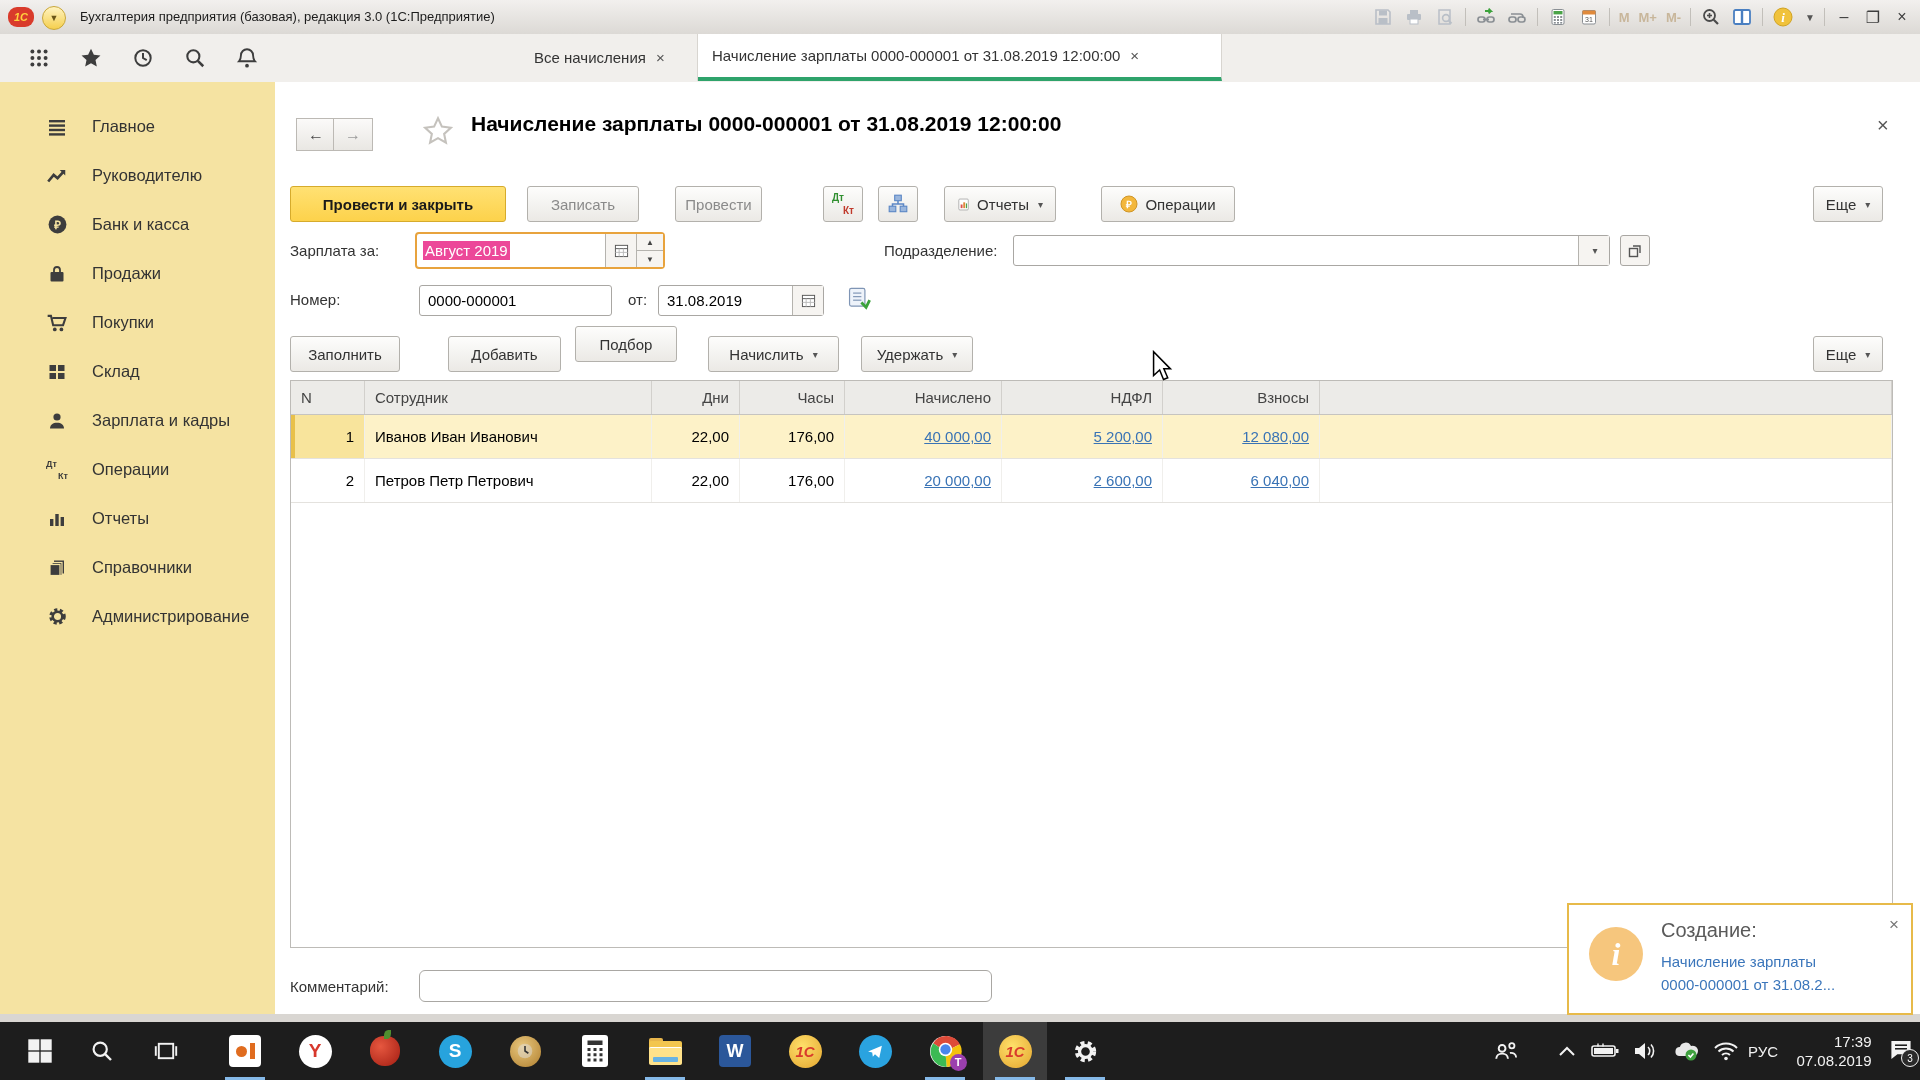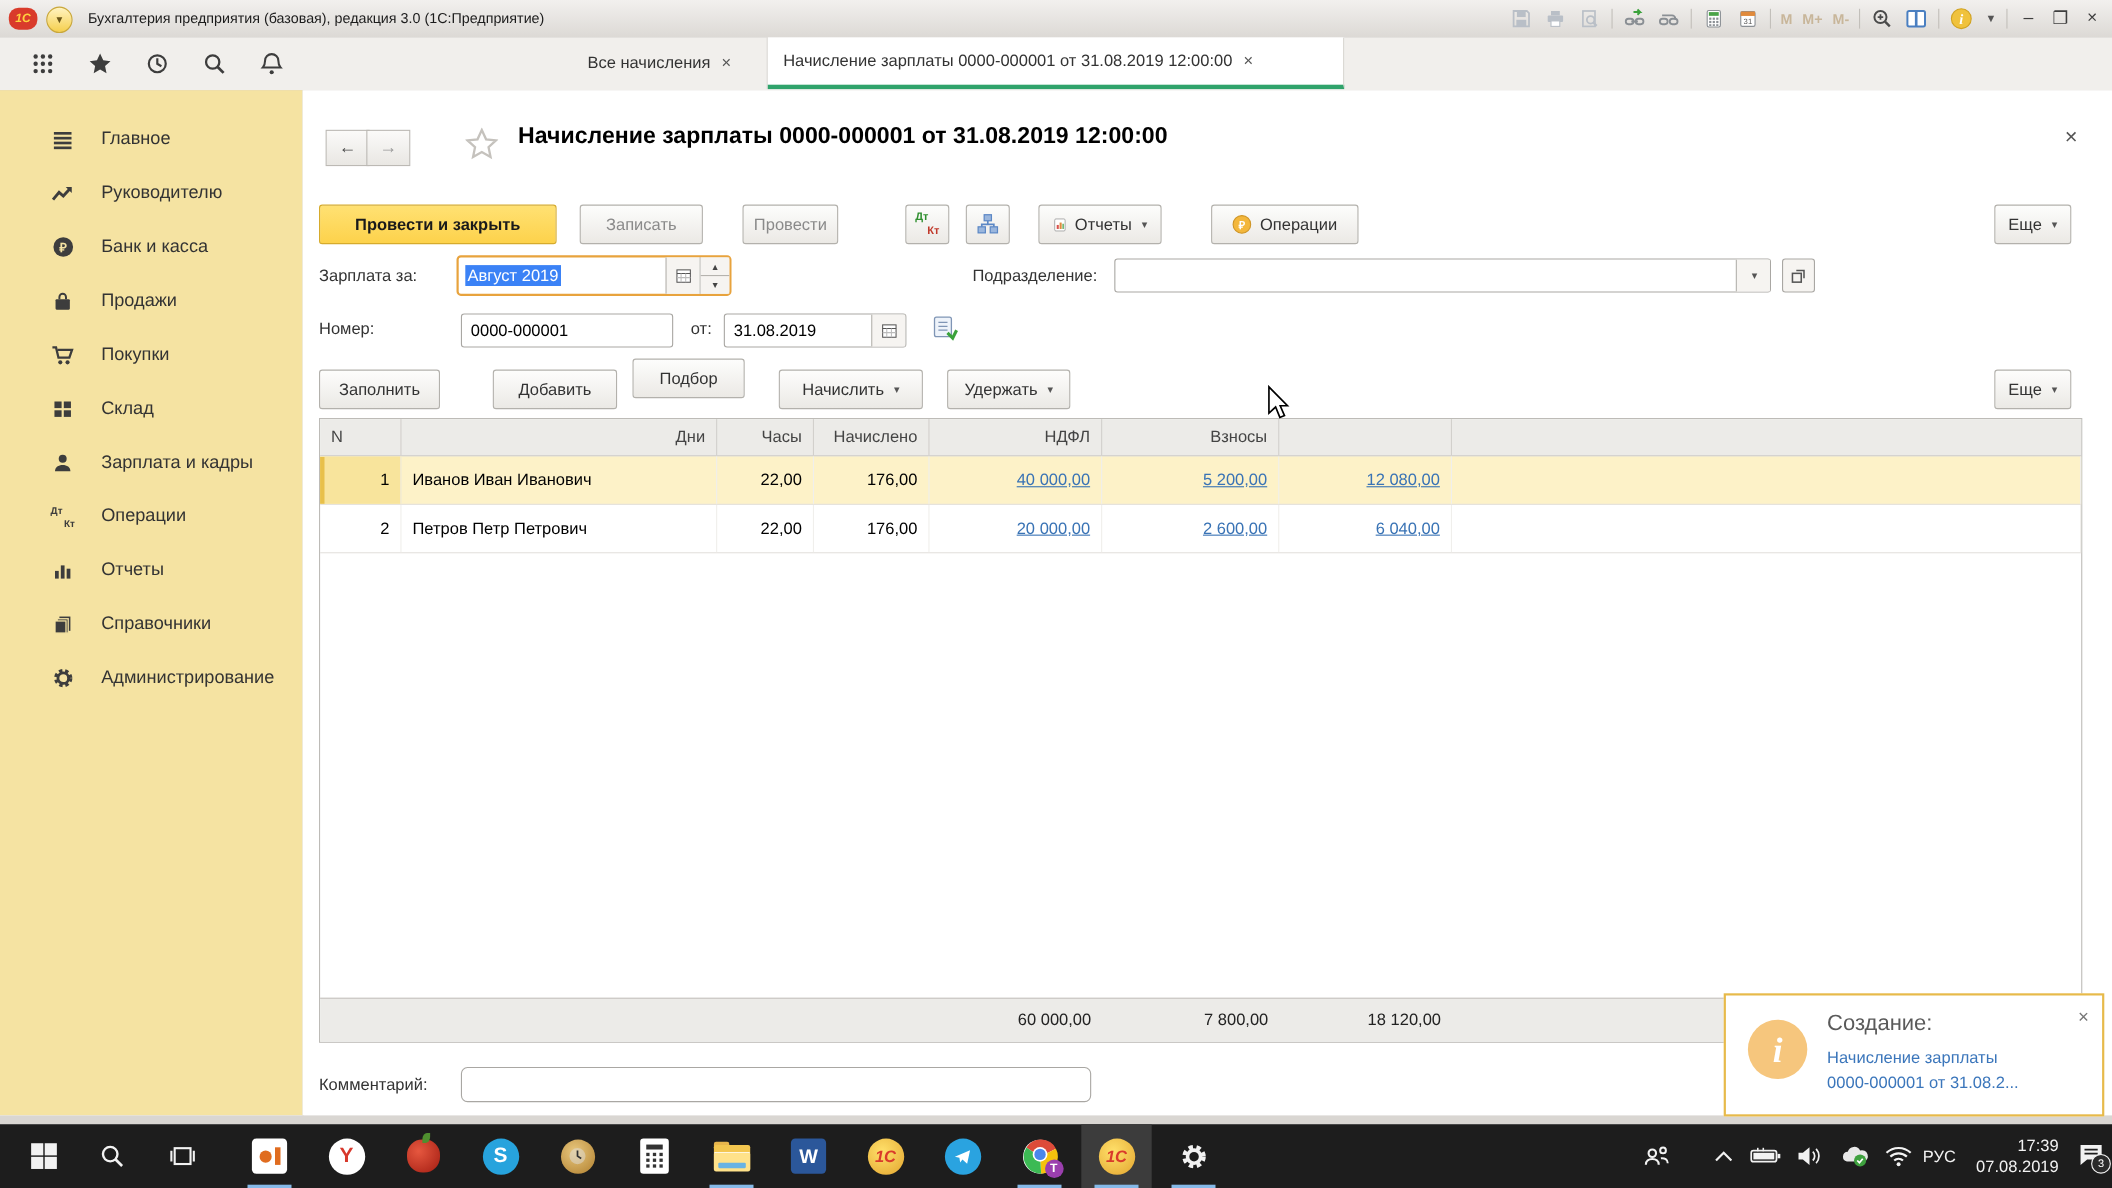--- a/index.html
+++ b/index.html
@@ -44,21 +44,21 @@
   .doc-title{position:absolute;left:196px;top:30px;font-size:21px;font-weight:bold;color:#000;}
   .btn{position:absolute;height:36px;display:flex;align-items:center;justify-content:center;gap:7px;
        background:linear-gradient(#fdfdfc,#ebe9e5);border:1px solid #b3b1ac;border-radius:3px;
        font-size:15px;color:#333;padding:0 12px;box-sizing:border-box;}
   .btn.primary{background:linear-gradient(#ffe173,#fdd24b);border:1px solid #d6ab2c;font-weight:bold;color:#1a1a1a;}
   .dd{font-size:10px;color:#555;margin-left:2px;}
   .flabel{position:absolute;font-size:15px;color:#333;}
   .input{position:absolute;background:#fff;border:1px solid #a9a7a3;border-radius:3px;box-sizing:border-box;
          font-size:15px;color:#000;display:flex;align-items:center;padding:0 8px;}
   .ringwrap{position:absolute;border:2px solid #e8a33d;border-radius:4px;display:flex;align-items:stretch;background:#fff;box-sizing:border-box;}
-  .seltext{background:#3b82f6;color:#fff;font-size:15px;padding:1px 2px;}
+  .seltext{background:#ec4899;color:#fff;font-size:15px;padding:1px 2px;}
   .fbtn{width:30px;display:flex;align-items:center;justify-content:center;border-left:1px solid #b5b3ae;background:#f6f4f1;}
   .spin{width:26px;display:flex;flex-direction:column;border-left:1px solid #b5b3ae;}
   .spin div{flex:1;display:flex;align-items:center;justify-content:center;font-size:8px;color:#444;background:#f6f4f1;}
   
   .table{position:absolute;left:15px;top:298px;width:1603px;height:568px;border:1px solid #bdbbb7;box-sizing:border-box;background:#fff;}
   .trow{display:grid;grid-template-columns:74px 287px 88px 105px 157px 161px 157px 1fr;}
   .thead{height:33px;background:#ecebe8;border-bottom:1px solid #c6c4c0;}
   .thead .tc{display:flex;align-items:center;font-size:15px;color:#444;border-right:1px solid #d2d0cc;padding:0 10px;box-sizing:border-box;}
   .tc.r{justify-content:flex-end;}
   .tbody-row{height:43px;border-bottom:1px solid #e4e2de;}
@@ -469,20 +469,21 @@
         <span class="dd">▾</span>
       </div>
     <div class="btn" style="left:1538px;top:254px;width:70px">
         <span>Еще</span>
         <span class="dd">▾</span>
       </div>
 
     <div class="table">
       <div class="trow thead">
         <div class="tc">N</div>
+        <div class="tc">Сотрудник</div>
         <div class="tc r">Дни</div>
         <div class="tc r">Часы</div>
         <div class="tc r">Начислено</div>
         <div class="tc r">НДФЛ</div>
         <div class="tc r">Взносы</div>
         <div class="tc"></div>
       </div>
       <div class="trow tbody-row sel">
         <div class="tc numc" style="justify-content:flex-end">1</div>
         <div class="tc">Иванов Иван Иванович</div>
@@ -508,30 +509,20 @@
             <a class="val">20 000,00</a>
           </div>
         <div class="tc r">
             <a class="val">2 600,00</a>
           </div>
         <div class="tc r">
             <a class="val">6 040,00</a>
           </div>
         <div class="tc"></div>
       </div>
-      <div class="trow totals">
-        <div class="tc"></div>
-          <div class="tc"></div>
-          <div class="tc"></div>
-          <div class="tc"></div>
-        <div class="tc">60 000,00</div>
-        <div class="tc">7 800,00</div>
-        <div class="tc">18 120,00</div>
-        <div class="tc"></div>
-      </div>
     </div>
 
     <div class="flabel" style="left:15px;top:896px">Комментарий:</div>
     <div class="input" style="left:144px;top:888px;width:573px;height:32px;border-radius:6px"></div>
   </div>
 
   <div class="notify">
     <div class="ncircle">i</div>
     <div class="ntitle">Создание:</div>
     <div class="nclose">×</div>

